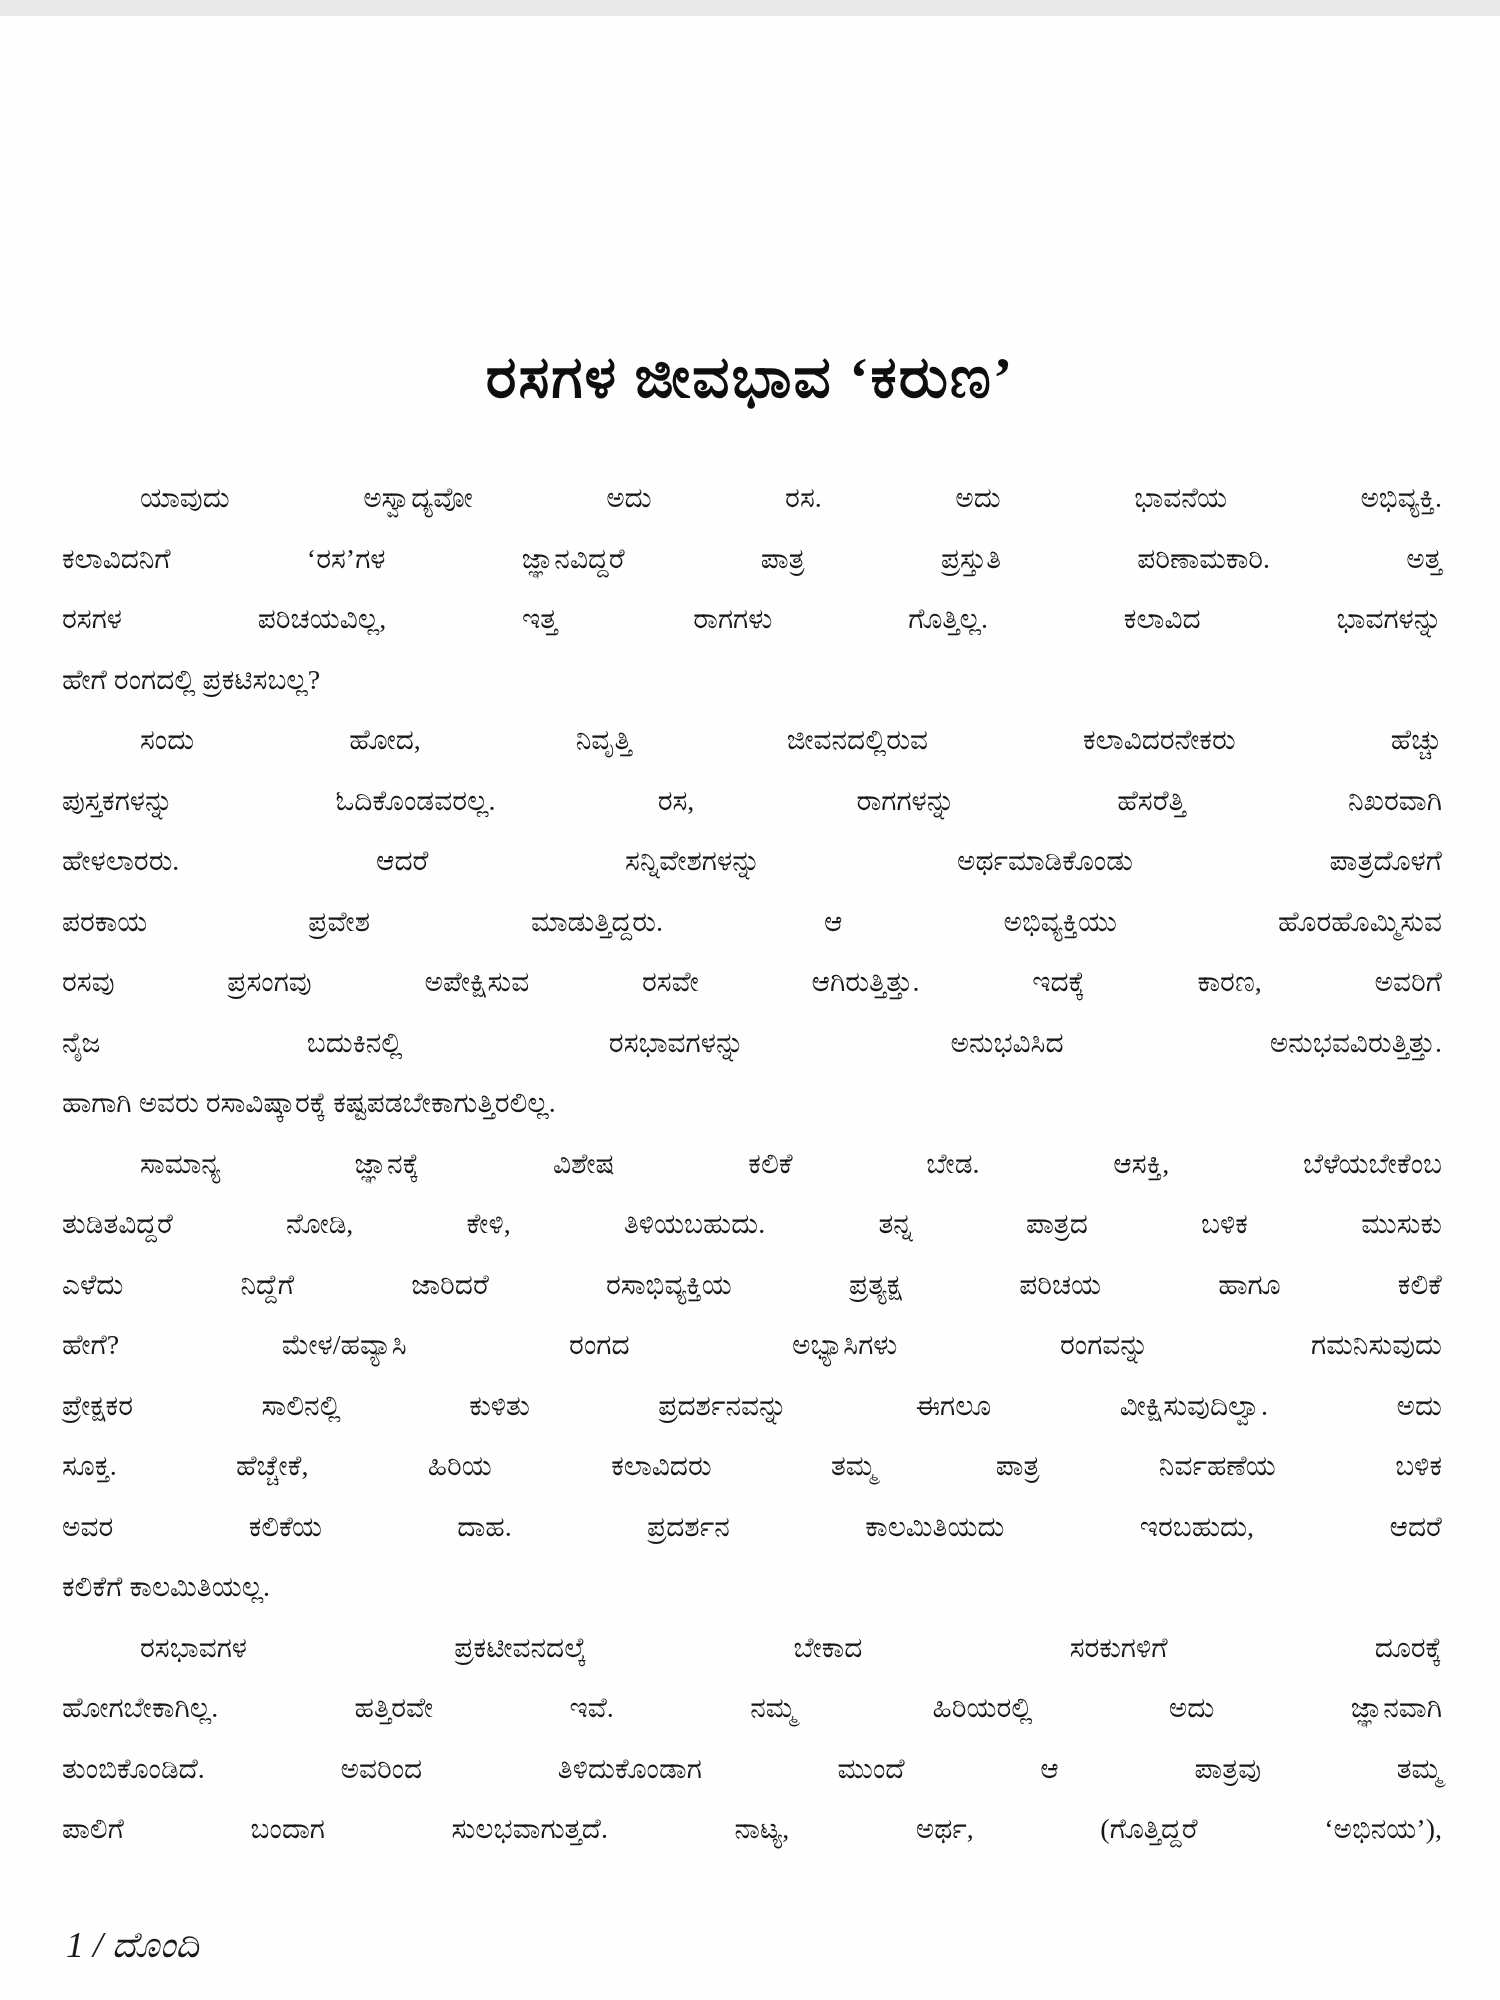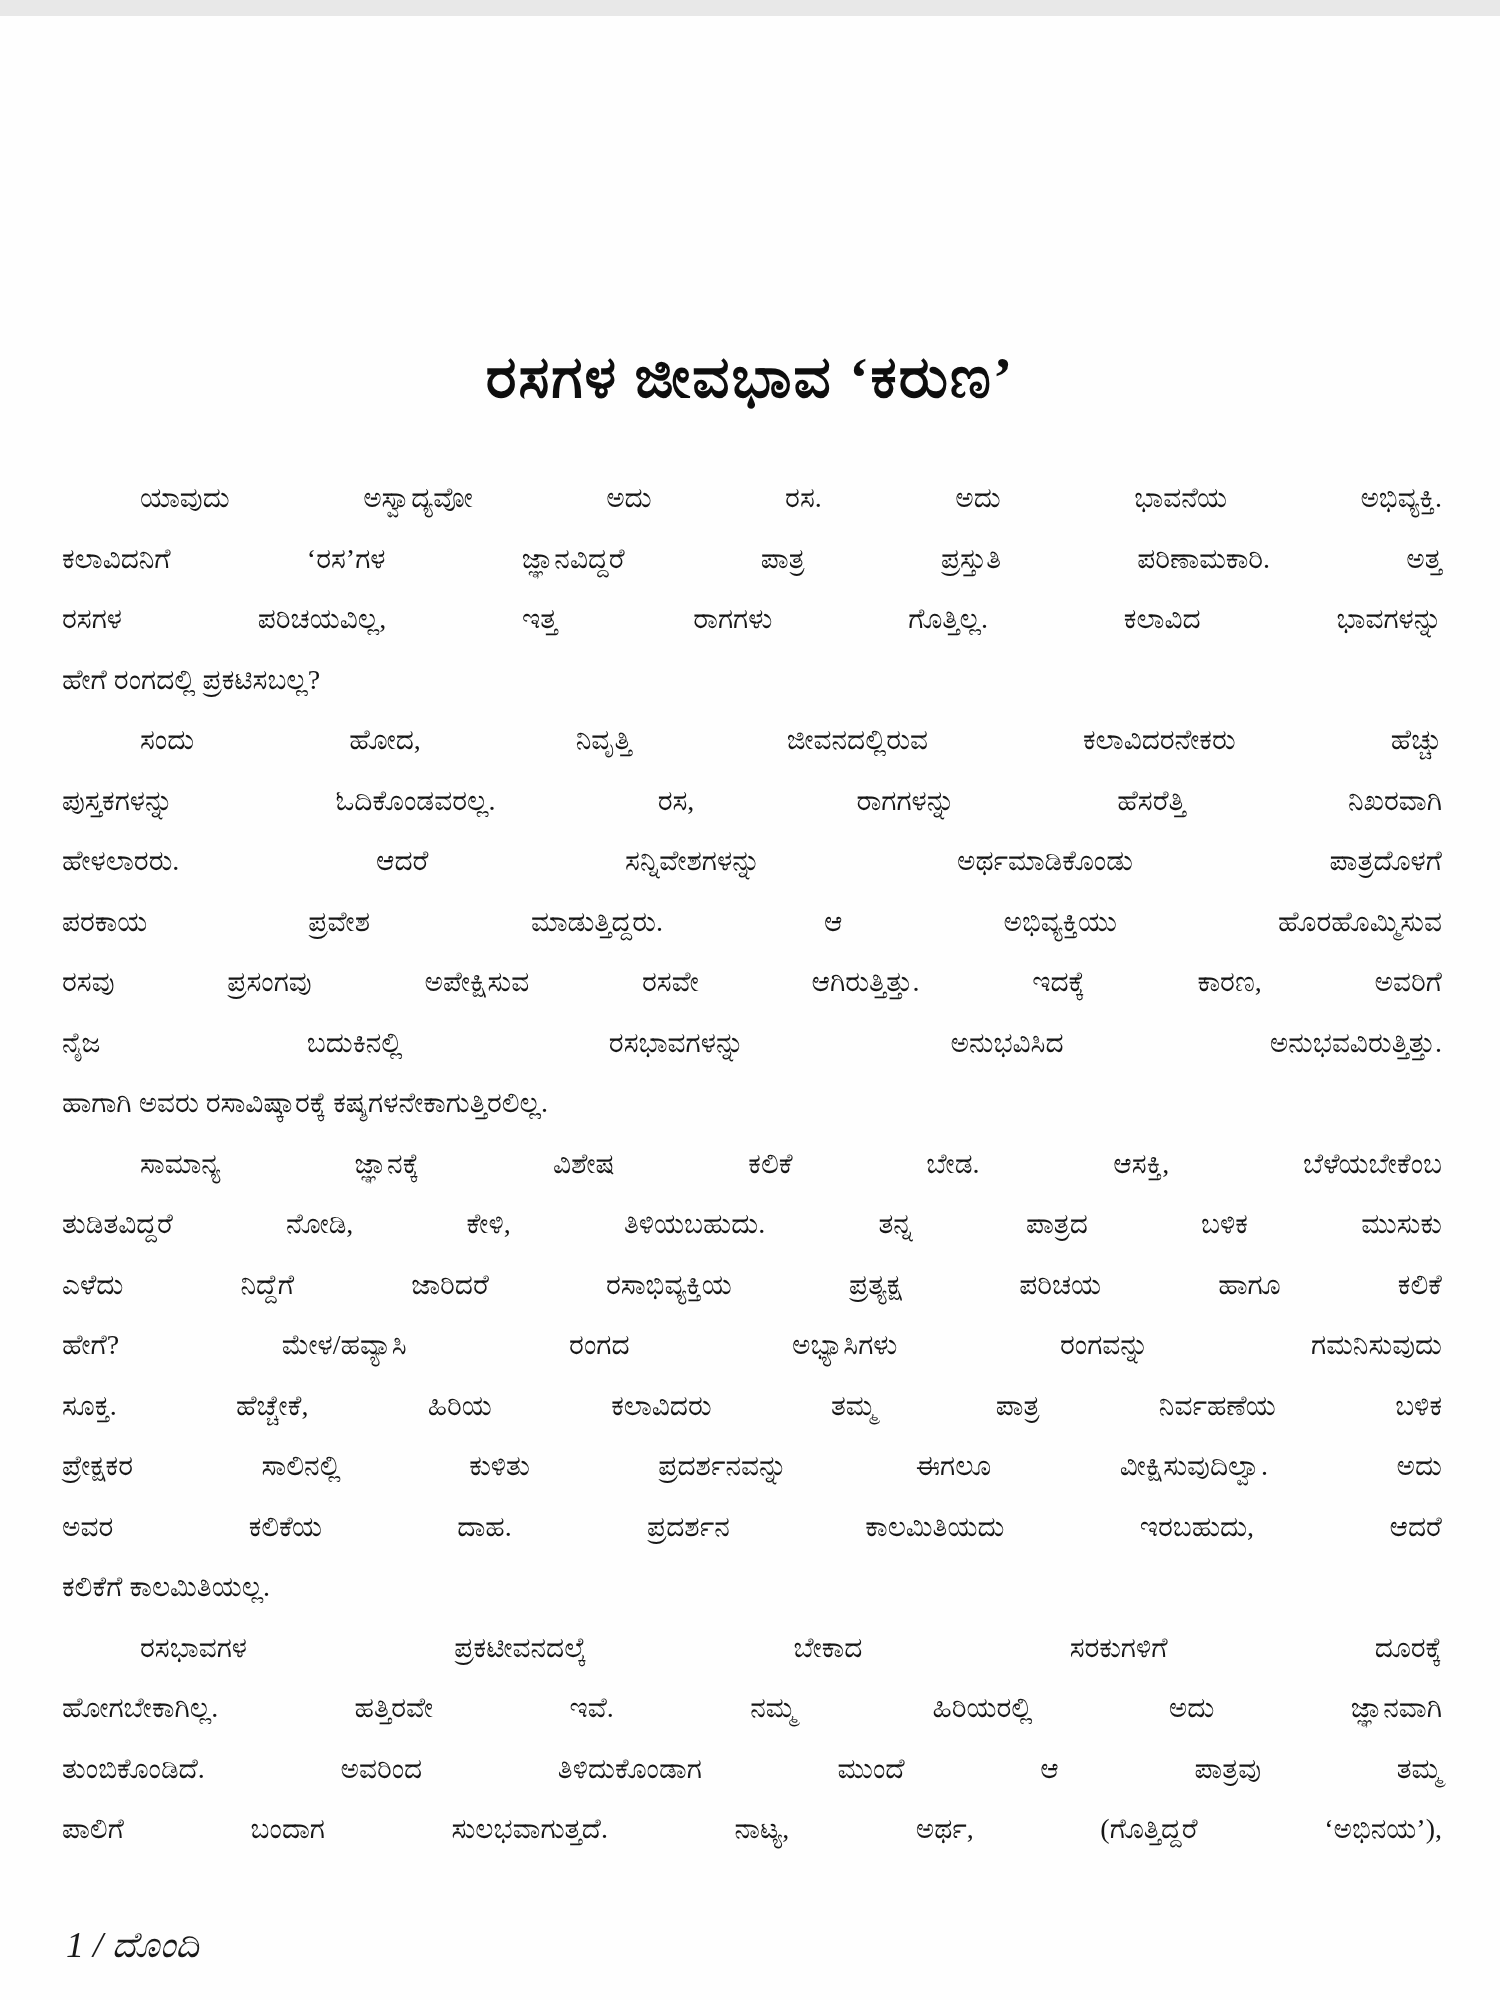--- a/index.html
+++ b/index.html
@@ -72,28 +72,28 @@
     <div class="line">ಕಲಾವಿದನಿಗೆ ‘ರಸ’ಗಳ ಜ್ಞಾನವಿದ್ದರೆ ಪಾತ್ರ ಪ್ರಸ್ತುತಿ ಪರಿಣಾಮಕಾರಿ. ಅತ್ತ</div>
     <div class="line">ರಸಗಳ ಪರಿಚಯವಿಲ್ಲ, ಇತ್ತ ರಾಗಗಳು ಗೊತ್ತಿಲ್ಲ. ಕಲಾವಿದ ಭಾವಗಳನ್ನು</div>
     <div class="line plast">ಹೇಗೆ ರಂಗದಲ್ಲಿ ಪ್ರಕಟಿಸಬಲ್ಲ?</div>
 
     <div class="line pfirst">ಸಂದು ಹೋದ, ನಿವೃತ್ತಿ ಜೀವನದಲ್ಲಿರುವ ಕಲಾವಿದರನೇಕರು ಹೆಚ್ಚು</div>
     <div class="line">ಪುಸ್ತಕಗಳನ್ನು ಓದಿಕೊಂಡವರಲ್ಲ. ರಸ, ರಾಗಗಳನ್ನು ಹೆಸರೆತ್ತಿ ನಿಖರವಾಗಿ</div>
     <div class="line">ಹೇಳಲಾರರು. ಆದರೆ ಸನ್ನಿವೇಶಗಳನ್ನು ಅರ್ಥಮಾಡಿಕೊಂಡು ಪಾತ್ರದೊಳಗೆ</div>
     <div class="line">ಪರಕಾಯ ಪ್ರವೇಶ ಮಾಡುತ್ತಿದ್ದರು. ಆ ಅಭಿವ್ಯಕ್ತಿಯು ಹೊರಹೊಮ್ಮಿಸುವ</div>
     <div class="line">ರಸವು ಪ್ರಸಂಗವು ಅಪೇಕ್ಷಿಸುವ ರಸವೇ ಆಗಿರುತ್ತಿತ್ತು. ಇದಕ್ಕೆ ಕಾರಣ, ಅವರಿಗೆ</div>
     <div class="line">ನೈಜ ಬದುಕಿನಲ್ಲಿ ರಸಭಾವಗಳನ್ನು ಅನುಭವಿಸಿದ ಅನುಭವವಿರುತ್ತಿತ್ತು.</div>
-    <div class="line plast">ಹಾಗಾಗಿ ಅವರು ರಸಾವಿಷ್ಕಾರಕ್ಕೆ ಕಷ್ಶಗಳನೇಕಾಗುತ್ತಿರಲಿಲ್ಲ.</div>
+    <div class="line plast">ಹಾಗಾಗಿ ಅವರು ರಸಾವಿಷ್ಕಾರಕ್ಕೆ ಕಷ್ಟಪಡಬೇಕಾಗುತ್ತಿರಲಿಲ್ಲ.</div>
 
     <div class="line pfirst">ಸಾಮಾನ್ಯ ಜ್ಞಾನಕ್ಕೆ ವಿಶೇಷ ಕಲಿಕೆ ಬೇಡ. ಆಸಕ್ತಿ, ಬೆಳೆಯಬೇಕೆಂಬ</div>
     <div class="line">ತುಡಿತವಿದ್ದರೆ ನೋಡಿ, ಕೇಳಿ, ತಿಳಿಯಬಹುದು. ತನ್ನ ಪಾತ್ರದ ಬಳಿಕ ಮುಸುಕು</div>
     <div class="line">ಎಳೆದು ನಿದ್ದೆಗೆ ಜಾರಿದರೆ ರಸಾಭಿವ್ಯಕ್ತಿಯ ಪ್ರತ್ಯಕ್ಷ ಪರಿಚಯ ಹಾಗೂ ಕಲಿಕೆ</div>
     <div class="line">ಹೇಗೆ? ಮೇಳ/ಹವ್ಯಾಸಿ ರಂಗದ ಅಭ್ಯಾಸಿಗಳು ರಂಗವನ್ನು ಗಮನಿಸುವುದು</div>
+    <div class="line">ಪ್ರೇಕ್ಷಕರ ಸಾಲಿನಲ್ಲಿ ಕುಳಿತು ಪ್ರದರ್ಶನವನ್ನು ಈಗಲೂ ವೀಕ್ಷಿಸುವುದಿಲ್ವಾ. ಅದು</div>
     <div class="line">ಸೂಕ್ತ. ಹೆಚ್ಚೇಕೆ, ಹಿರಿಯ ಕಲಾವಿದರು ತಮ್ಮ ಪಾತ್ರ ನಿರ್ವಹಣೆಯ ಬಳಿಕ</div>
-    <div class="line">ಪ್ರೇಕ್ಷಕರ ಸಾಲಿನಲ್ಲಿ ಕುಳಿತು ಪ್ರದರ್ಶನವನ್ನು ಈಗಲೂ ವೀಕ್ಷಿಸುವುದಿಲ್ವಾ. ಅದು</div>
     <div class="line">ಅವರ ಕಲಿಕೆಯ ದಾಹ. ಪ್ರದರ್ಶನ ಕಾಲಮಿತಿಯದು ಇರಬಹುದು, ಆದರೆ</div>
     <div class="line plast">ಕಲಿಕೆಗೆ ಕಾಲಮಿತಿಯಲ್ಲ.</div>
 
     <div class="line pfirst">ರಸಭಾವಗಳ ಪ್ರಕಟೀವನದಲ್ಕೆ ಬೇಕಾದ ಸರಕುಗಳಿಗೆ ದೂರಕ್ಕೆ</div>
     <div class="line">ಹೋಗಬೇಕಾಗಿಲ್ಲ. ಹತ್ತಿರವೇ ಇವೆ. ನಮ್ಮ ಹಿರಿಯರಲ್ಲಿ ಅದು ಜ್ಞಾನವಾಗಿ</div>
     <div class="line">ತುಂಬಿಕೊಂಡಿದೆ. ಅವರಿಂದ ತಿಳಿದುಕೊಂಡಾಗ ಮುಂದೆ ಆ ಪಾತ್ರವು ತಮ್ಮ</div>
     <div class="line">ಪಾಲಿಗೆ ಬಂದಾಗ ಸುಲಭವಾಗುತ್ತದೆ. ನಾಟ್ಯ, ಅರ್ಥ, (ಗೊತ್ತಿದ್ದರೆ ‘ಅಭಿನಯ’),</div>
 
   </div>
 

